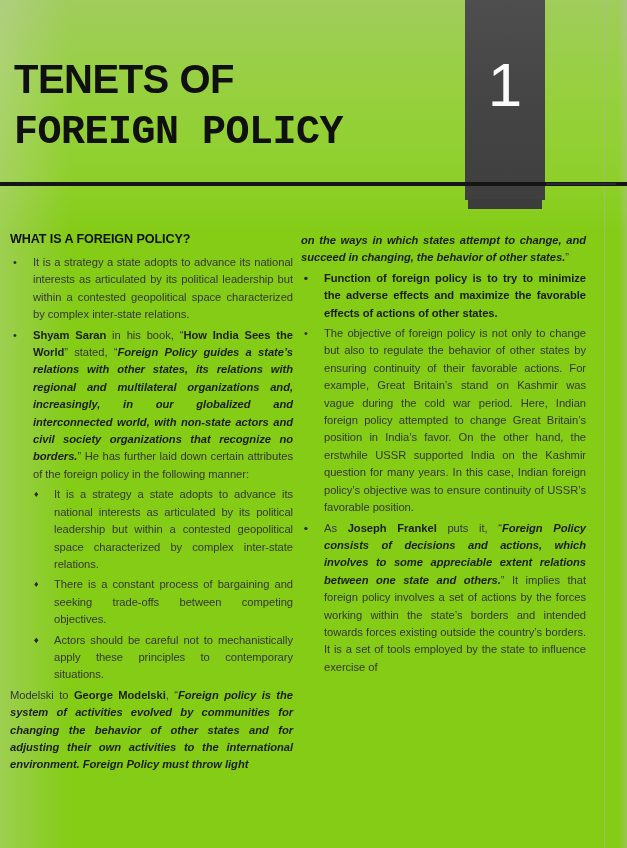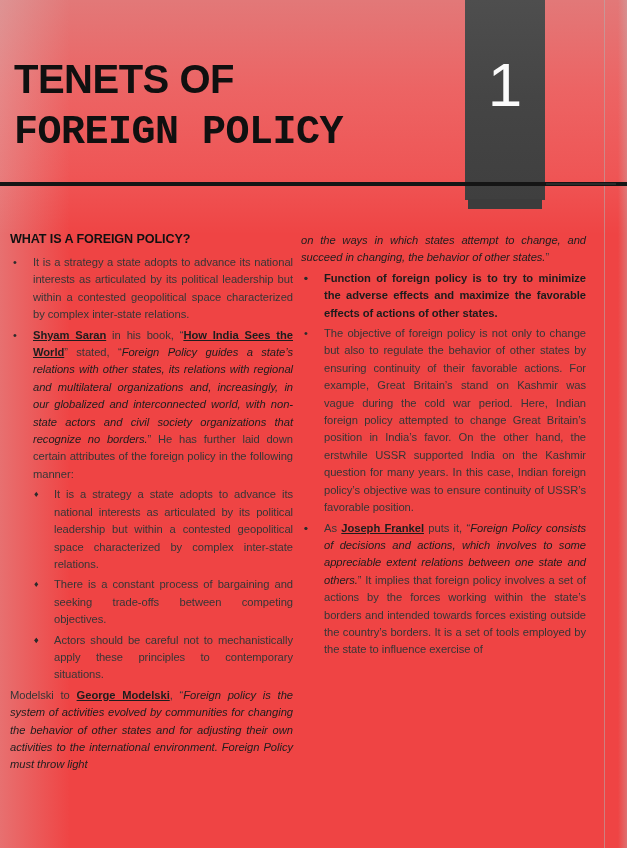--- a/index.html
+++ b/index.html
@@ -6,21 +6,21 @@
     margin: 0;
     padding: 0;
     background: #ffffff;
   }
 
   .page {
     position: relative;
     width: 627px;
     height: 848px;
     overflow: hidden;
-    background: #ef4444;
+    background: #84cc16;
     font-family: "Liberation Sans", sans-serif;
     color: #1a1a1a;
   }
 
   
   .scan-tint {
     position: absolute;
     inset: 0;
     background:
       linear-gradient(180deg, rgba(205,205,205,0.38) 0px, rgba(226,226,226,0.20) 90px,
@@ -176,22 +176,22 @@
   .bullet.sub {
     padding-left: 44px;
     margin: 0 0 3px 0;
   }
   .bullet.sub > .marker {
     left: 24px;
     font-size: 9px;
   }
 
   
-  .b   { font-weight: bold; color: #1d1d1d; text-decoration: underline; }
-  .bi  { font-weight: normal; font-style: italic; color: #1d1d1d; margin-top: 26px; }
+  .b   { font-weight: bold; color: #1d1d1d; }
+  .bi  { font-weight: bold; font-style: italic; color: #1d1d1d; margin-top: 26px; }
   .plain { font-weight: normal; font-style: normal; }
 
   .bullet.all-bold, .bullet.all-bold .t {
     font-weight: bold;
     color: #1c1c1c;
   }
 </style>
 </head>
 <body>
 

